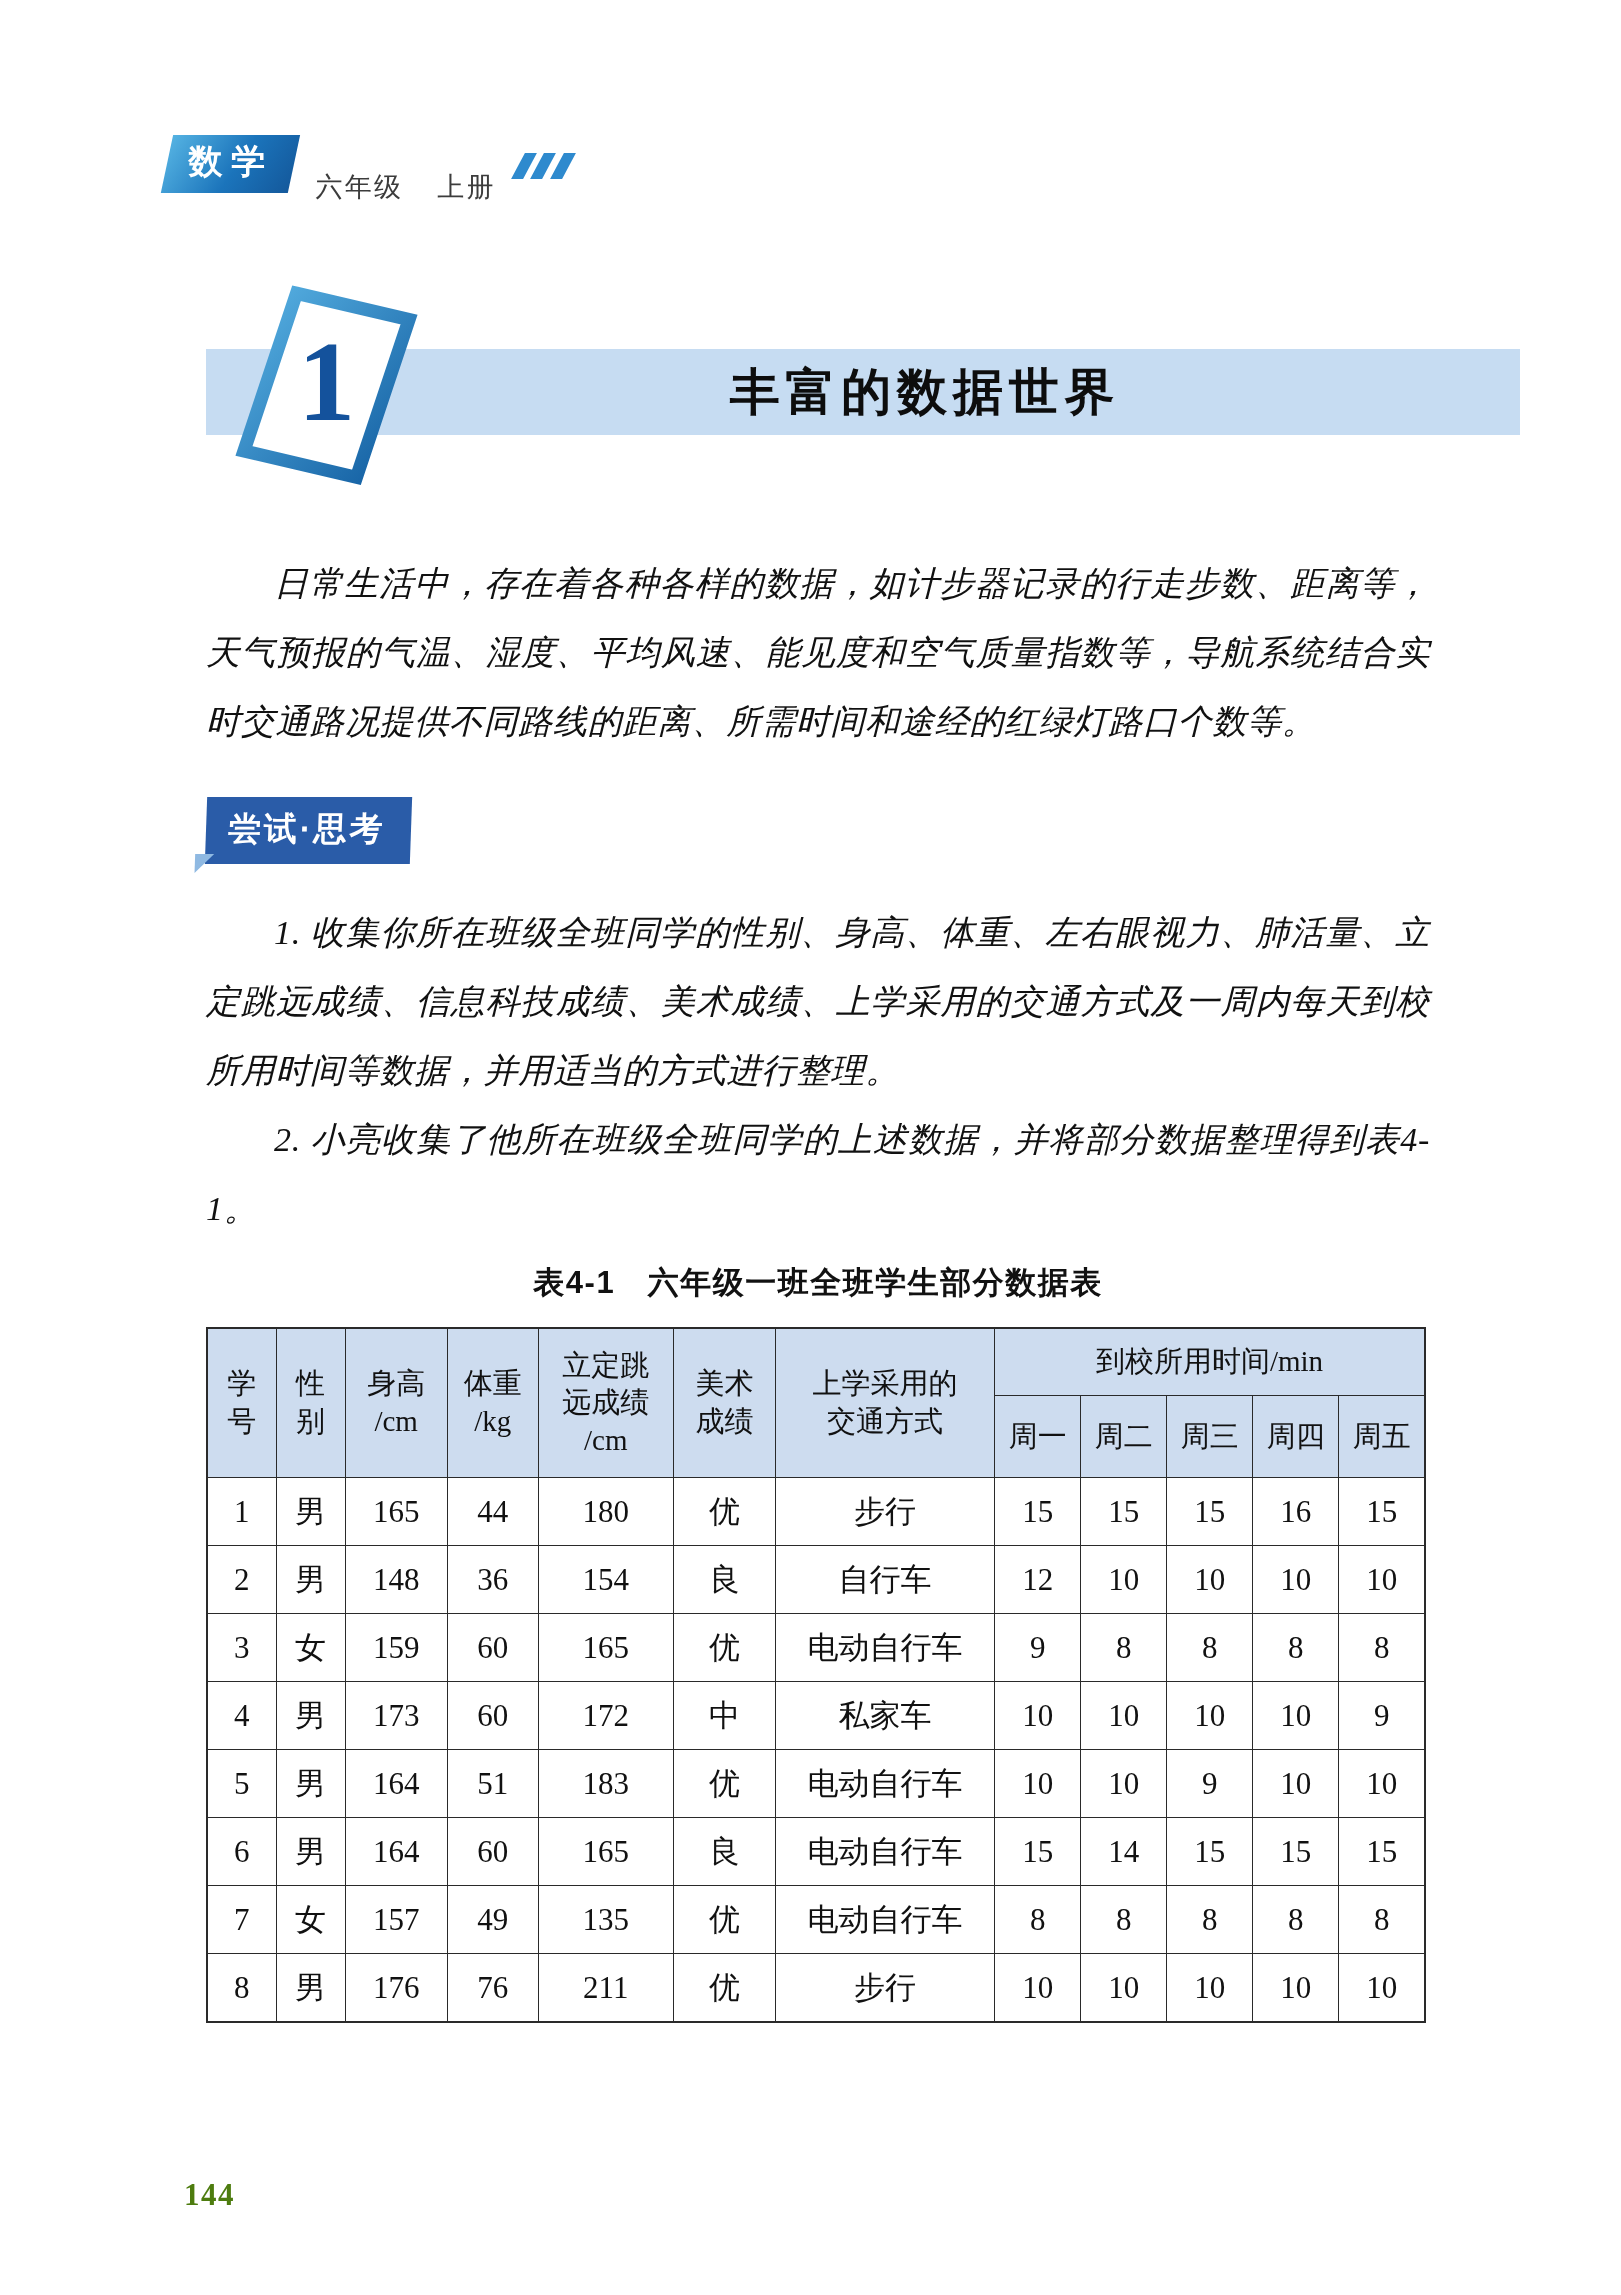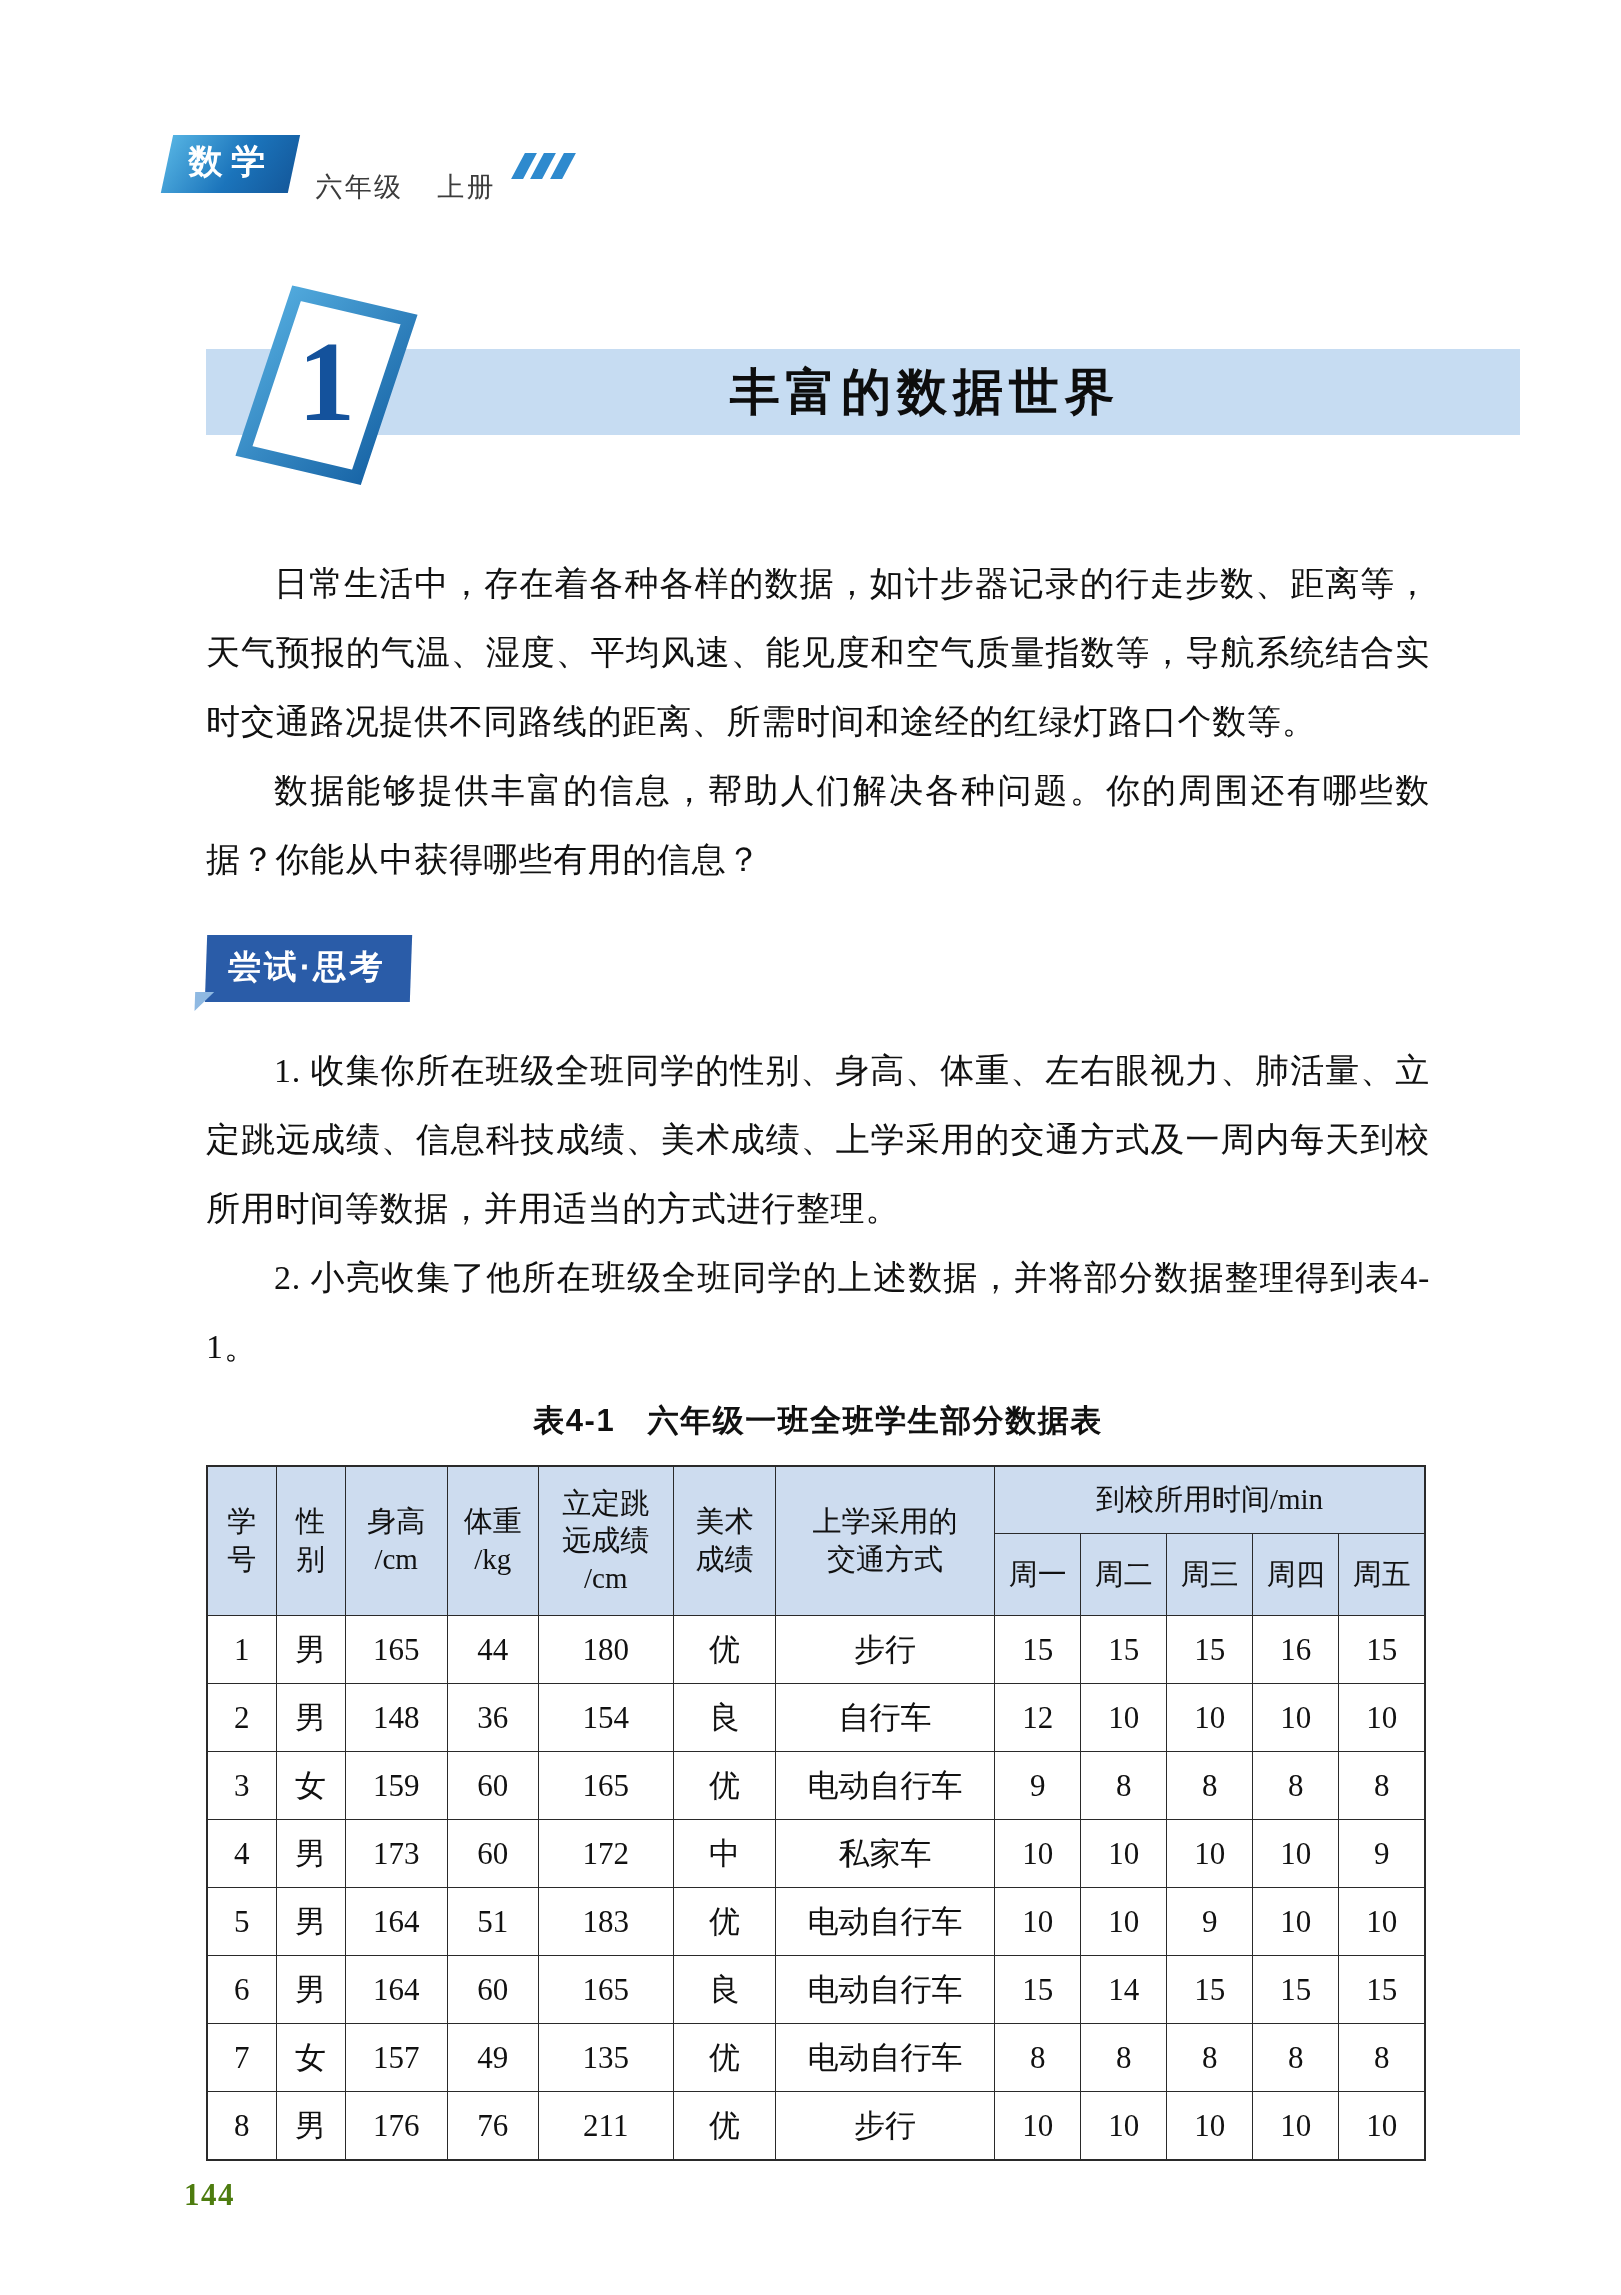--- a/index.html
+++ b/index.html
@@ -40,20 +40,21 @@
     position:absolute; left:0; top:0; width:183px; height:197px;
     display:flex; align-items:center; justify-content:center;
     font-size:115px; font-weight:bold; color:#14529c; font-family:"Liberation Serif", serif;
   }
 
   
   .content { position:absolute; left:206px; top:549px; width:1224px; }
   .para {
     font-size:34px; line-height:69px; text-align:justify; text-indent:2em;
     letter-spacing:0.7px;
+    font-style:italic;
   }
   .badge-row { margin-top:41px; margin-bottom:34px; position:relative; }
   .badge {
     display:inline-block; position:relative; background:#2a5ca8; color:#fff;
     font-family:"Liberation Sans", sans-serif; font-weight:bold; font-size:33px;
     letter-spacing:2.9px; padding:10.2px 25px 11.7px 22px; transform:skewX(-2deg);
   }
   .badge::after {
     content:""; position:absolute; left:-10.2px; bottom:-8.8px;
     border-style:solid; border-width:0 0 19px 19px;
@@ -116,21 +117,20 @@
           <stop offset="1" stop-color="#0f5a9e"></stop>
         </linearGradient>
       </defs>
       <path d="M84 14 L238 50 L166 266 L12 230 Z" fill="#ffffff" stroke="url(#dg)" stroke-width="18"></path>
     </svg>
     <div class="chapter-number">1</div>
   </div>
 
   <div class="content">
     <p class="para">日常生活中，存在着各种各样的数据，如计步器记录的行走步数、距离等，天气预报的气温、湿度、平均风速、能见度和空气质量指数等，导航系统结合实时交通路况提供不同路线的距离、所需时间和途经的红绿灯路口个数等。</p>
-    <p class="para">数据能够提供丰富的信息，帮助人们解决各种问题。你的周围还有哪些数据？你能从中获得哪些有用的信息？</p>
 
     <div class="badge-row">
       <span class="badge">尝试·思考</span>
     </div>
 
     <p class="para">1. 收集你所在班级全班同学的性别、身高、体重、左右眼视力、肺活量、立定跳远成绩、信息科技成绩、美术成绩、上学采用的交通方式及一周内每天到校所用时间等数据，并用适当的方式进行整理。</p>
     <p class="para">2. 小亮收集了他所在班级全班同学的上述数据，并将部分数据整理得到表4-1。</p>
 
     <div class="table-caption">表4-1　六年级一班全班学生部分数据表</div>
 

